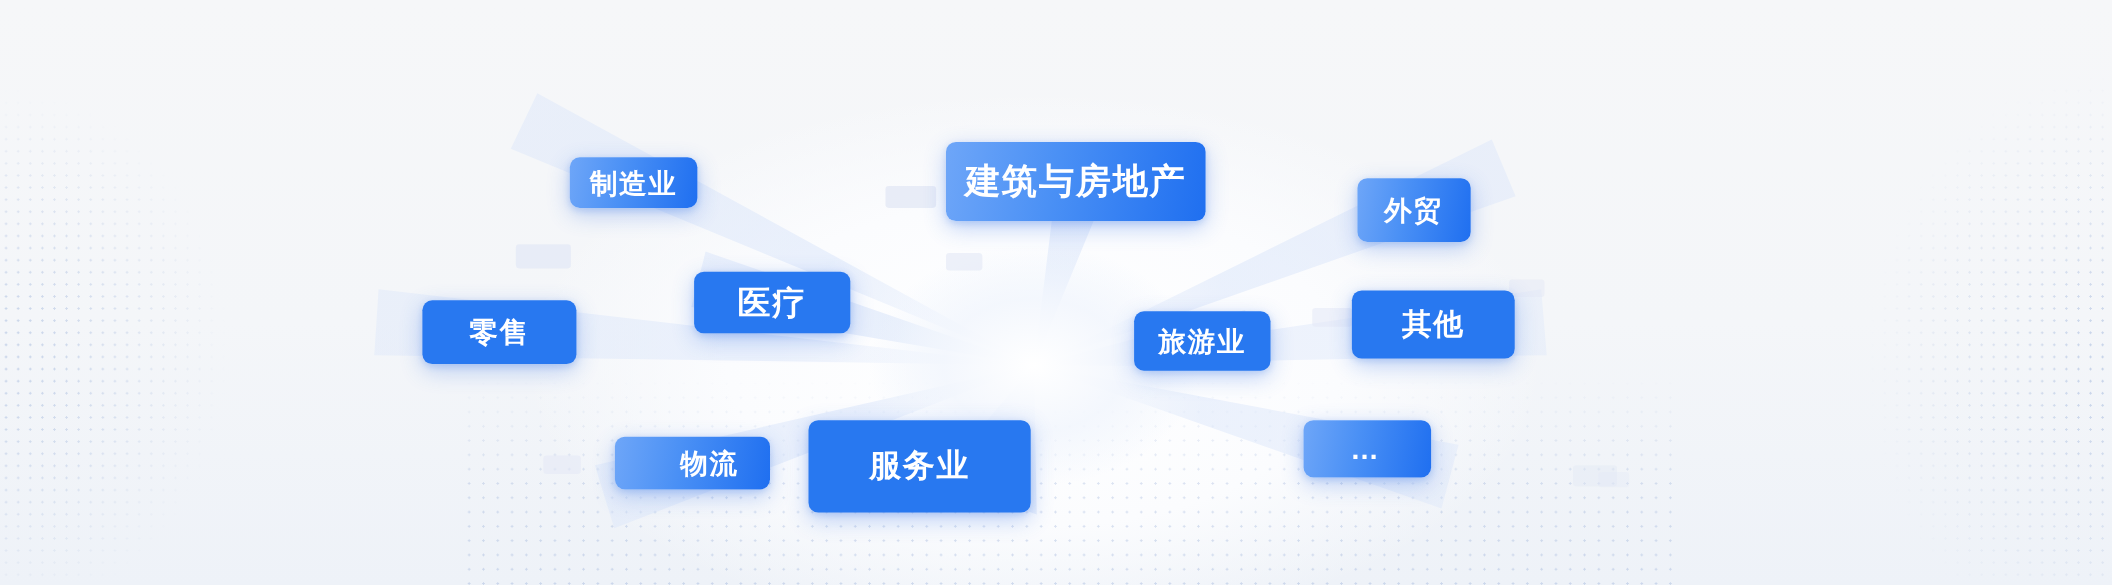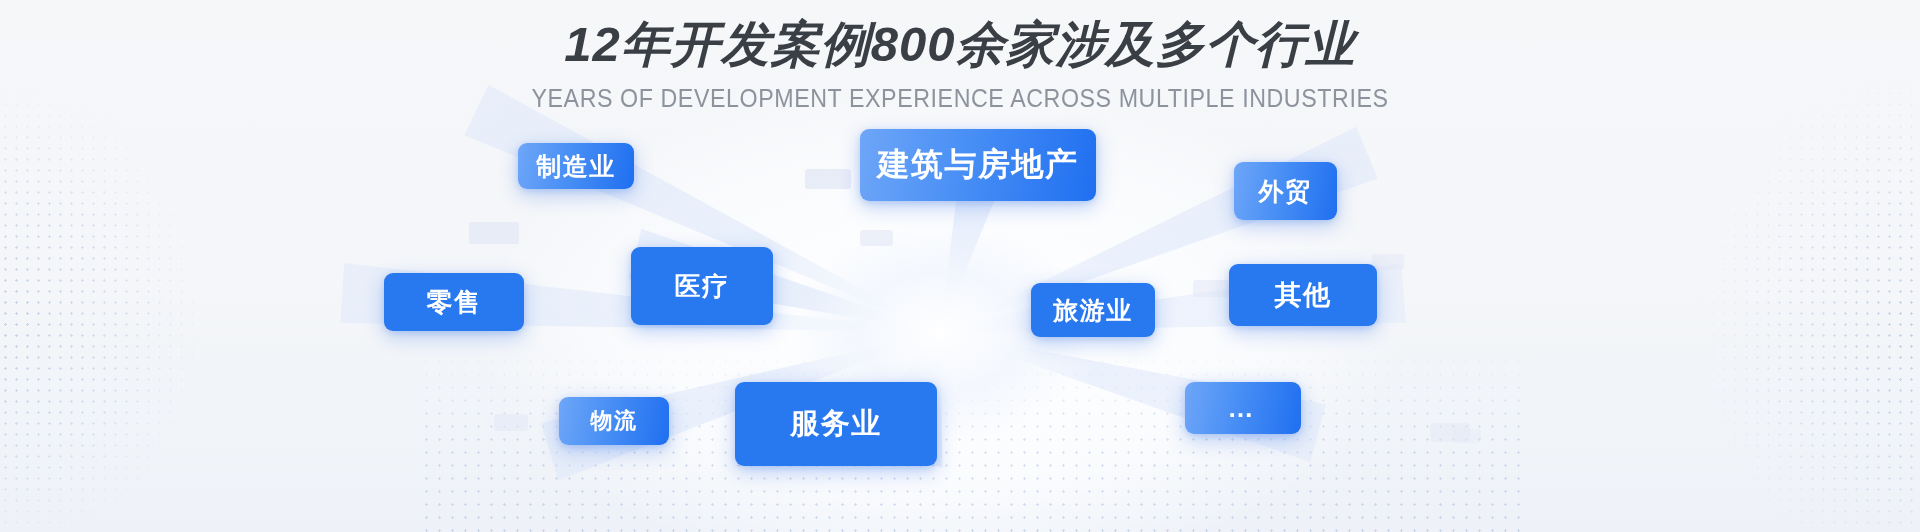--- a/index.html
+++ b/index.html
@@ -154,48 +154,44 @@
       <div class="deco" style="left: 805px; top: 169px; width: 46px; height: 20px; opacity: 0.8;"></div>
       <div class="deco" style="left: 860px; top: 230px; width: 33px; height: 16px; opacity: 0.6;"></div>
       <div class="deco" style="left: 873px; top: 179px; width: 26px; height: 13px; opacity: 0.45;"></div>
       <div class="deco" style="left: 494px; top: 414px; width: 34px; height: 17px; opacity: 0.55;"></div>
       <div class="deco" style="left: 1193px; top: 280px; width: 36px; height: 17px; opacity: 0.55;"></div>
       <div class="deco" style="left: 1372px; top: 254px; width: 32px; height: 16px; opacity: 0.5;"></div>
       <div class="deco" style="left: 1430px; top: 423px; width: 40px; height: 19px; opacity: 0.45;"></div>
       <div class="deco" style="left: 1453px; top: 429px; width: 28px; height: 14px; opacity: 0.35;"></div>
     </div>
 
-  <div id="header">
-    <h1 id="title">12年开发案例800余家涉及多个行业</h1>
-    <p id="subtitle">YEARS OF DEVELOPMENT EXPERIENCE ACROSS MULTIPLE INDUSTRIES</p>
-  </div>
 
   <div id="tag-layer">
       <div class="tag grad" style="left: 518px; top: 143px; width: 116px; height: 46px; font-size: 25px;">
         <span class="lbl">制造业</span>
       </div>
       <div class="tag grad" style="left: 860px; top: 129px; width: 236px; height: 72px; font-size: 32px;">
         <span class="lbl">建筑与房地产</span>
       </div>
       <div class="tag grad" style="left: 1233.5px; top: 162px; width: 103px; height: 58px; font-size: 25px;">
         <span class="lbl">外贸</span>
       </div>
       <div class="tag solid" style="left: 384px; top: 273px; width: 140px; height: 58px; font-size: 26px;">
         <span class="lbl">零售</span>
       </div>
-      <div class="tag solid" style="left: 631px; top: 247px; width: 142px; height: 78px; font-size: 26px;">
+      <div class="tag solid" style="left: 631px; top: 247px; width: 142px; height: 56px; font-size: 30px;">
         <span class="lbl">医疗</span>
       </div>
       <div class="tag solid" style="left: 1031px; top: 283px; width: 124px; height: 54px; font-size: 25px;">
         <span class="lbl">旅游业</span>
       </div>
       <div class="tag solid" style="left: 1229px; top: 264px; width: 148px; height: 62px; font-size: 27px; align-items: center;">
         <span class="lbl">其他</span>
       </div>
-      <div class="tag grad" style="left: 559px; top: 397px; width: 110px; height: 48px; font-size: 22px;">
+      <div class="tag grad" style="left: 559px; top: 397px; width: 110px; height: 48px; font-size: 25px; padding-left: 31px;">
         <span class="lbl">物流</span>
       </div>
       <div class="tag solid" style="left: 735px; top: 382px; width: 202px; height: 84px; font-size: 29px;">
         <span class="lbl">服务业</span>
       </div>
       <div class="tag grad dots-tag" style="left: 1185px; top: 382px; width: 116px; height: 52px; font-size: 26px;">
         <span class="lbl">…</span>
       </div>
     </div>
 

